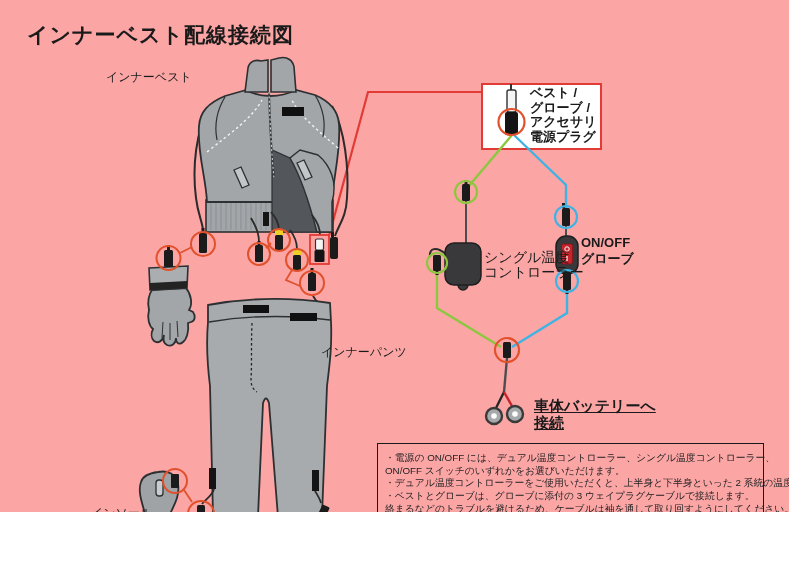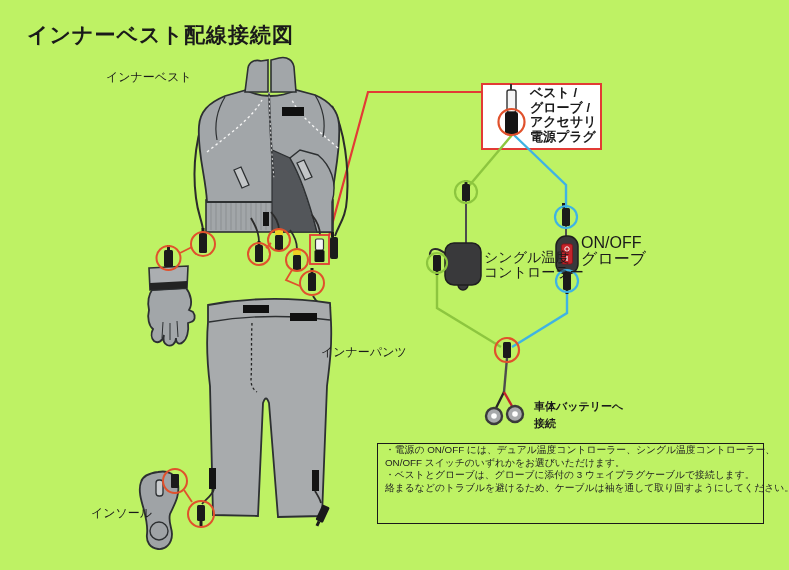--- a/index.html
+++ b/index.html
@@ -1,29 +1,29 @@
 <!DOCTYPE html>
 <html><head>
 <meta charset="utf-8">
 <style>
   html,body{margin:0;padding:0;background:#fff;}
-  .stage{position:relative;width:789px;height:570px;background:#bef264;
+  .stage{position:relative;width:789px;height:512px;background:#fca5a5;
          font-family:"Liberation Sans","DejaVu Sans",sans-serif;overflow:hidden;}
   svg{position:absolute;left:0;top:0;}
   .lbl{position:absolute;color:#1a1a1a;white-space:nowrap;}
   .title{left:27px;top:21px;font-size:21px;font-weight:bold;letter-spacing:1px;}
   .vest-label{left:106px;top:69px;font-size:12px;}
   .pants-label{left:321px;top:344px;font-size:12px;}
   .insole-label{left:91px;top:505px;font-size:12px;text-align:center;}
   .plugbox-label{left:530px;top:86px;font-size:13px;font-weight:bold;line-height:14.6px;}
   .controller-label{left:484px;top:250px;font-size:14px;font-weight:normal;line-height:15px;}
-  .switch-label{left:581px;top:235px;font-size:16px;font-weight:normal;line-height:15.5px;}
-  .battery-label{left:534px;top:398px;font-size:11px;font-weight:bold;line-height:16.5px;}
+  .switch-label{left:581px;top:235px;font-size:13px;font-weight:bold;line-height:15.5px;}
+  .battery-label{left:534px;top:398px;font-size:15px;font-weight:bold;line-height:16.5px;text-decoration:underline;}
   .notes{position:absolute;left:377px;top:443px;width:371px;height:79px;
-         border:1.5px solid #1a1a1a;padding:0 7px;font-size:9.8px;line-height:12.7px;
+         border:1.5px solid #1a1a1a;padding:8px 7px;font-size:9.8px;line-height:12.7px;
          color:#222;}
   .notes div{white-space:nowrap;}
 </style>
 </head>
 <body>
 
 <div class="stage">
 
 <svg width="789" height="570" viewBox="0 0 789 570">
 
@@ -269,17 +269,18 @@
 </div>
 
 <div class="lbl battery-label">
   <div>車体バッテリーへ</div>
   <div>接続</div>
 </div>
 
 <div class="notes">
   <div>・電源の ON/OFF には、デュアル温度コントローラー、シングル温度コントローラー、</div>
   <div>ON/OFF スイッチのいずれかをお選びいただけます。</div>
+  <div>・デュアル温度コントローラーをご使用いただくと、上半身と下半身といった 2 系統の温度</div>
   <div>・ベストとグローブは、グローブに添付の 3 ウェイプラグケーブルで接続します。</div>
   <div>絡まるなどのトラブルを避けるため、ケーブルは袖を通して取り回すようにしてください。</div>
 </div>
 
 </div>
 
 </body></html>

